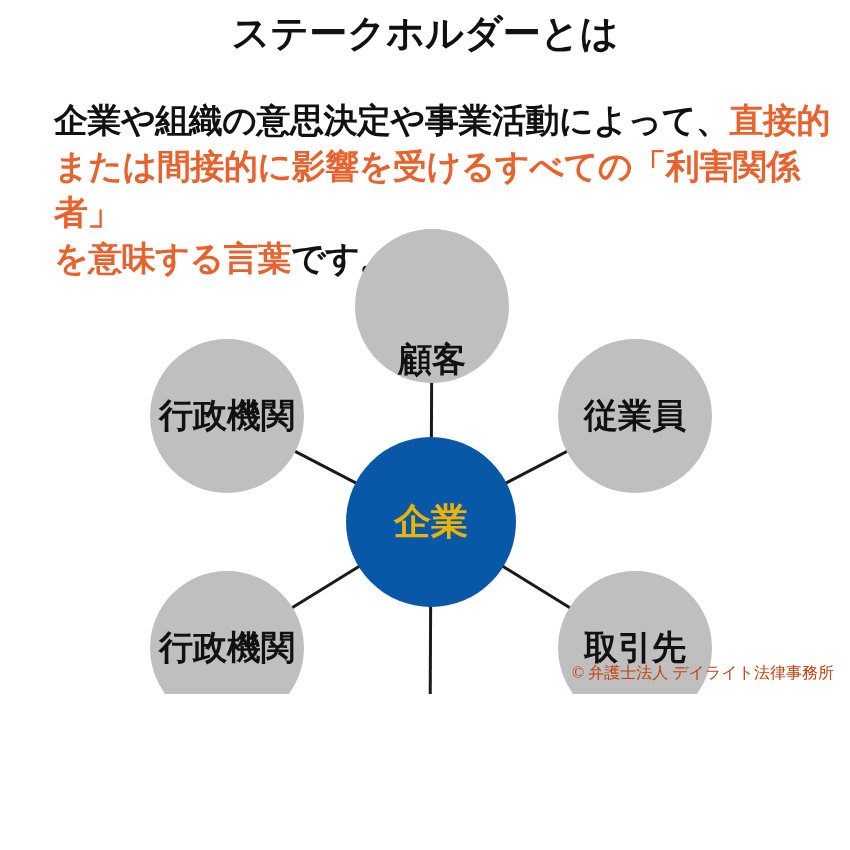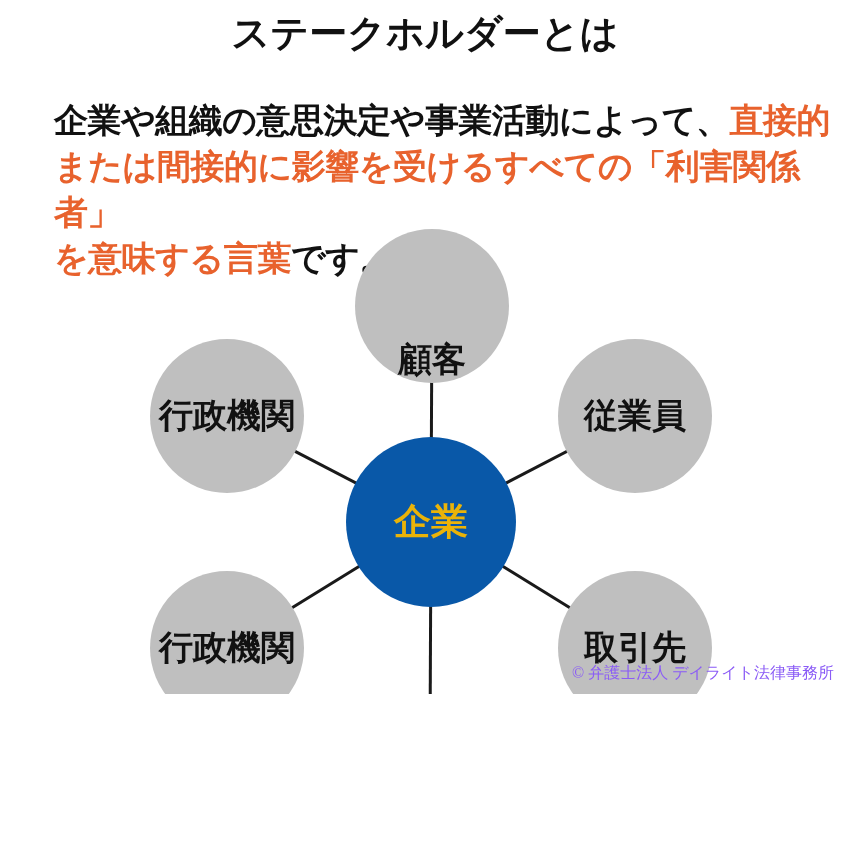--- a/index.html
+++ b/index.html
@@ -93,21 +93,21 @@
   .sat-community      { left: 150px; top: 571px; }
   .sat-government     { left: 150px; top: 339px; }
   .node.center        { left: 346px; top: 437px; }
   .copyright {
     position: absolute;
     right: 16px;
     bottom: 12px;
     font-size: 16px;
     line-height: 18px;
     font-weight: 400;
-    color: #8b5cf6;
+    color: #c2410c;
     letter-spacing: 0px;
   }
 </style>
 </head>
 <body>
 
 <div class="canvas">
 
   <h1 class="page-title">ステークホルダーとは</h1>
 

